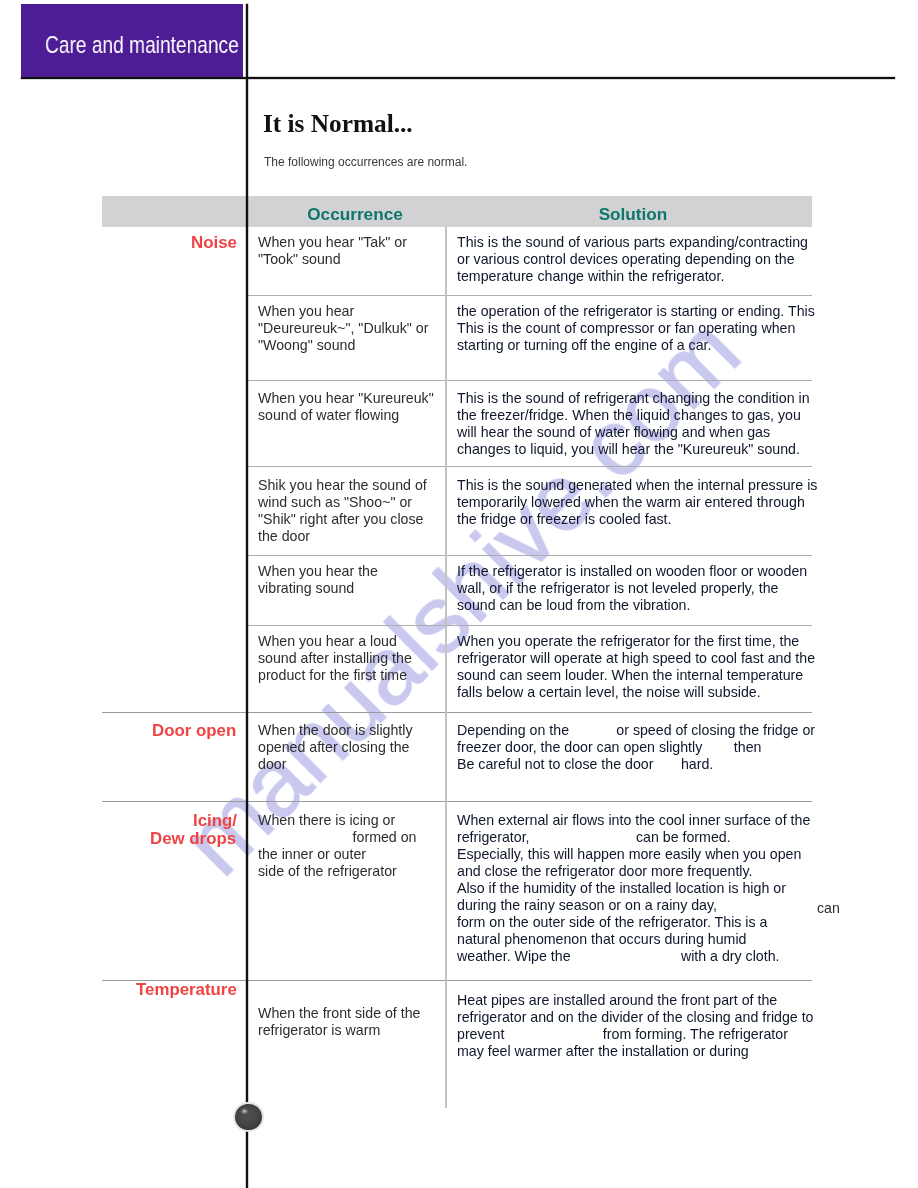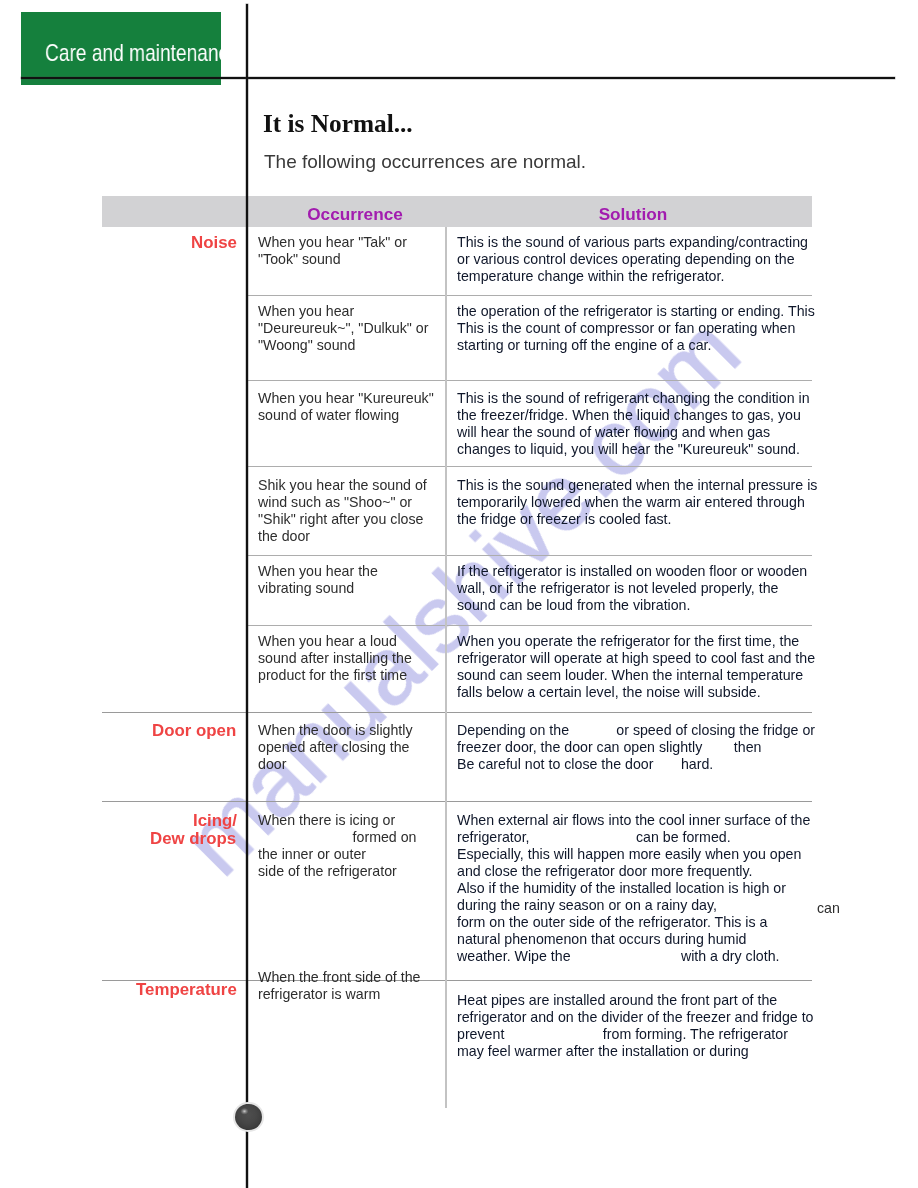--- a/index.html
+++ b/index.html
@@ -17,43 +17,43 @@
   #watermark{position:absolute;left:0;top:0;width:918px;height:1188px;
              pointer-events:none;overflow:hidden;z-index:1;}
   #watermark-text{position:absolute;left:161px;top:819px;
       font-family:"Liberation Sans",sans-serif;
       font-size:95px;font-weight:400;letter-spacing:0px;
       color:#c9c9ef;white-space:nowrap;
       -webkit-text-stroke:1.2px #c9c9ef;
       transform:rotate(-45deg);transform-origin:0 0;}
 
   
-  #chapter-tab{position:absolute;left:21px;top:12px;width:200px;height:73px;
-               background:#15803d;z-index:3;}
+  #chapter-tab{position:absolute;left:21px;top:4px;width:222px;height:73px;
+               background:#4c1d95;z-index:3;}
   #chapter-tab-label{position:absolute;left:24.0px;top:27.8px;color:#ffffff;
                font-size:23.2px;line-height:26px;white-space:nowrap;
                transform:scaleX(0.826);transform-origin:0 0;}
   #header-rule{position:absolute;left:21px;top:77.1px;width:874px;height:2px;
                background:#111111;z-index:4;box-shadow:0 0 0 .4px rgba(60,60,60,.5);}
   #spine{position:absolute;left:245.8px;top:4px;width:2.2px;height:1184px;
          background:#111111;z-index:4;box-shadow:0 0 0 .45px rgba(60,60,60,.55);}
 
   
   #section-title{position:absolute;left:263.3px;top:109.1px;
       font-family:"Liberation Serif",serif;font-weight:700;font-size:25.3px;
       line-height:29px;color:#111111;z-index:3;white-space:nowrap;}
-  #section-subtitle{position:absolute;left:263.6px;top:152.6px;font-size:19px;
+  #section-subtitle{position:absolute;left:263.6px;top:152.6px;font-size:12px;
       line-height:18px;color:#3a3a3a;z-index:3;white-space:nowrap;}
 
   
   #table{position:absolute;left:102px;top:196px;width:710px;z-index:3;}
   #table-head{position:absolute;left:0px;top:0px;width:710px;height:31px;
               background:#d2d2d4;}
   .th{position:absolute;top:8.9px;font-weight:700;font-size:17.2px;
-      line-height:19px;color:#a21caf;text-align:center;}
+      line-height:19px;color:#0f766e;text-align:center;}
   #th-occurrence{left:152.7px;width:200px;}
   #th-solution{left:430.5px;width:200px;}
 
   .rule-h{position:absolute;left:0px;width:710px;height:1px;background:#adadad;}
   .rule-h.minor{left:146px;width:564px;}
   .rule-h.major{background:#9a9a9a;}
   .rule-v{position:absolute;left:343.4px;width:1.3px;background:#c3c3c3;}
 
   .grp-label{position:absolute;right:575.5px;font-weight:700;font-size:16.85px;
              line-height:17.2px;color:#ef4444;text-align:right;white-space:pre;}
@@ -116,22 +116,22 @@
         <div class="occ" style="top: 280.6px;"><span class="occ-line">Shik you hear the sound of</span><span class="occ-line">wind such as "Shoo~" or</span><span class="occ-line">"Shik" right after you close</span><span class="occ-line">the door</span></div>
         <div class="sol" style="top: 280.6px;"><span class="sol-line">This is the sound generated when the internal pressure is</span><span class="sol-line">temporarily lowered when the warm air entered through</span><span class="sol-line">the fridge or freezer is cooled fast.</span></div>
         <div class="occ" style="top: 367.4px;"><span class="occ-line">When you hear the</span><span class="occ-line">vibrating sound</span></div>
         <div class="sol" style="top: 367.4px;"><span class="sol-line">If the refrigerator is installed on wooden floor or wooden</span><span class="sol-line">wall, or if the refrigerator is not leveled properly, the</span><span class="sol-line">sound can be loud from the vibration.</span></div>
         <div class="occ" style="top: 436.9px;"><span class="occ-line">When you hear a loud</span><span class="occ-line">sound after installing the</span><span class="occ-line">product for the first time</span></div>
         <div class="sol" style="top: 436.9px;"><span class="sol-line">When you operate the refrigerator for the first time, the</span><span class="sol-line">refrigerator will operate at high speed to cool fast and the</span><span class="sol-line">sound can seem louder. When the internal temperature</span><span class="sol-line">falls below a certain level, the noise will subside.</span></div>
         <div class="occ" style="top: 526.1px;"><span class="occ-line">When the door is slightly</span><span class="occ-line">opened after closing the</span><span class="occ-line">door</span></div>
         <div class="sol" style="top: 526.1px;"><span class="sol-line">Depending on the            or speed of closing the fridge or</span><span class="sol-line">freezer door, the door can open slightly        then</span><span class="sol-line">Be careful not to close the door       hard.</span></div>
         <div class="occ" style="top: 616.4px;"><span class="occ-line">When there is icing or</span><span class="occ-line">                        formed on</span><span class="occ-line">the inner or outer</span><span class="occ-line">side of the refrigerator</span></div>
         <div class="sol" style="top: 616.4px;"><span class="sol-line">When external air flows into the cool inner surface of the</span><span class="sol-line">refrigerator,                           can be formed.</span><span class="sol-line">Especially, this will happen more easily when you open</span><span class="sol-line">and close the refrigerator door more frequently.</span><span class="sol-line">Also if the humidity of the installed location is high or</span><span class="sol-line">during the rainy season or on a rainy day,</span><span class="sol-line">form on the outer side of the refrigerator. This is a</span><span class="sol-line">natural phenomenon that occurs during humid</span><span class="sol-line">weather. Wipe the                            with a dry cloth.</span></div>
-        <div class="occ" style="top: 773px;"><span class="occ-line">When the front side of the</span><span class="occ-line">refrigerator is warm</span></div>
-        <div class="sol" style="top: 795.6px;"><span class="sol-line">Heat pipes are installed around the front part of the</span><span class="sol-line">refrigerator and on the divider of the freezer and fridge to</span><span class="sol-line">prevent                         from forming. The refrigerator</span><span class="sol-line">may feel warmer after the installation or during</span></div>
+        <div class="occ" style="top: 809px;"><span class="occ-line">When the front side of the</span><span class="occ-line">refrigerator is warm</span></div>
+        <div class="sol" style="top: 795.6px;"><span class="sol-line">Heat pipes are installed around the front part of the</span><span class="sol-line">refrigerator and on the divider of the closing and fridge to</span><span class="sol-line">prevent                         from forming. The refrigerator</span><span class="sol-line">may feel warmer after the installation or during</span></div>
         <div class="grp-label" style="top: 38.2px;">Noise</div>
         <div class="grp-label" style="top: 526.1px;">Door open</div>
         <div class="grp-label" style="top: 616.4px;">Icing/</div>
         <div class="grp-label" style="top: 633.6px;">Dew drops</div>
         <div class="grp-label" style="top: 757px; margin-top: 28px;">Temperature</div>
       </div>
   </div>
 
   <div id="overflow-word">can</div>
 

